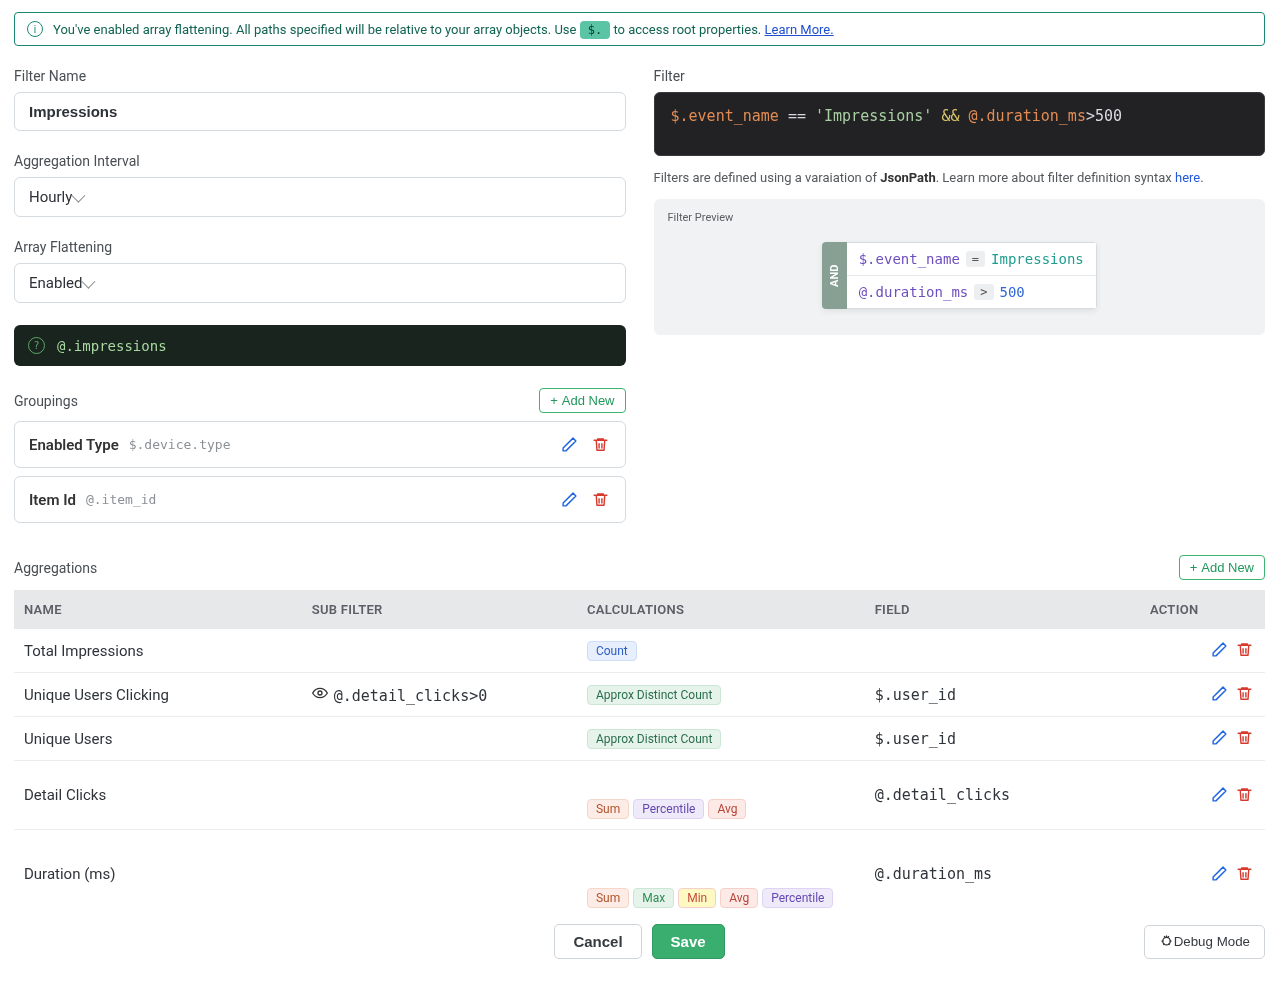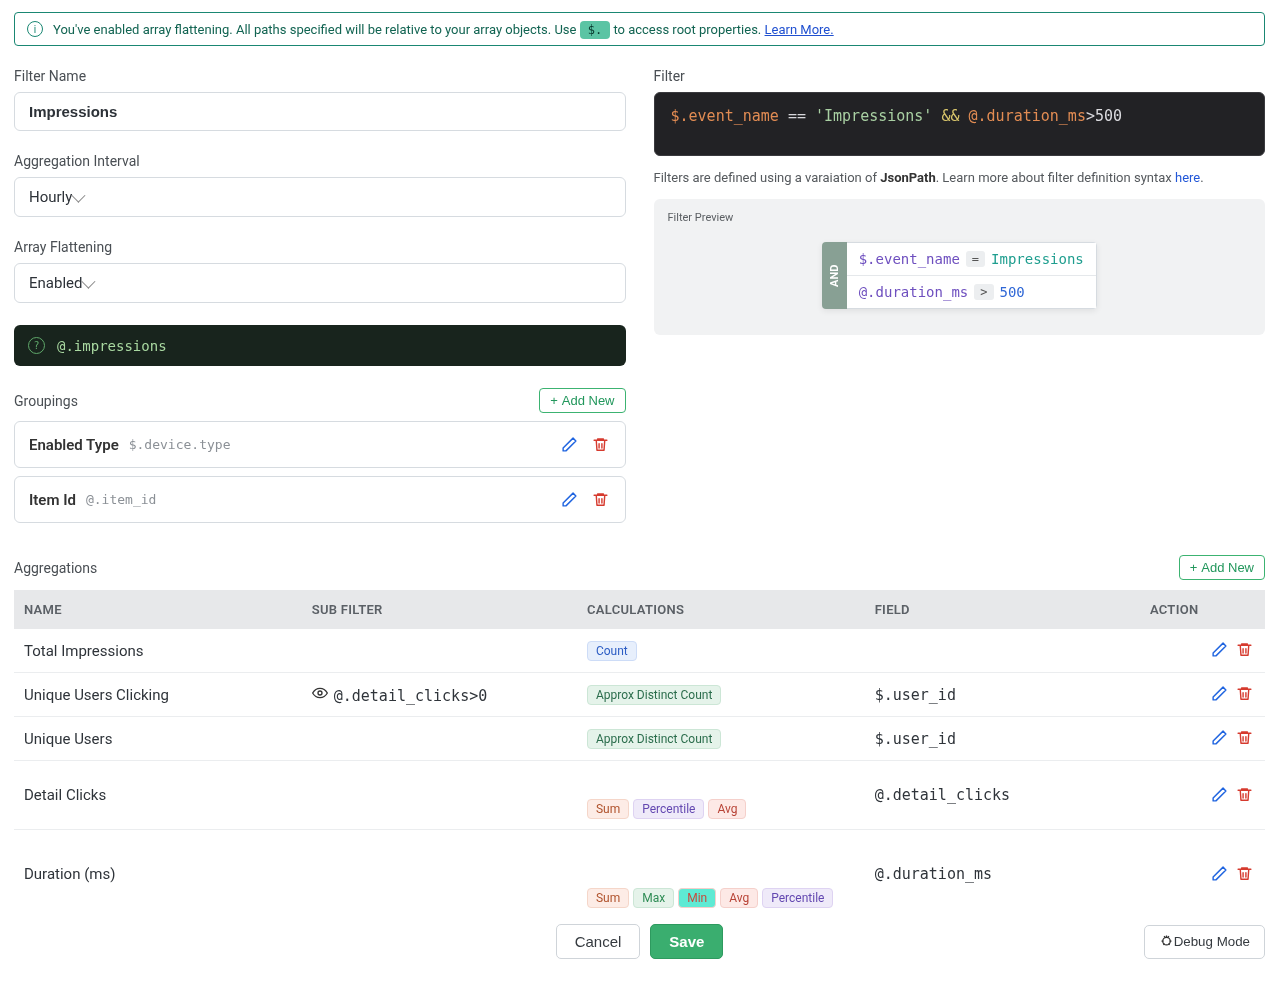--- a/index.html
+++ b/index.html
@@ -229,39 +229,39 @@
     font-size: 12px;
     margin-right: 4px;
     border: 1px solid transparent;
   }
   .c-count { background: #e7effc; color: #2d5dc4; border-color:#cddcf7;}
   .c-adc   { background: #e5f3ea; color: #2b6d4c; border-color:#cce6d6;}
   .c-sum   { background: #fdece6; color: #b0522c; border-color:#f5d6c9;}
   .c-pct   { background: #efeaf9; color: #6348b1; border-color:#ded3f2;}
   .c-avg   { background: #fde9e6; color: #b84336; border-color:#f5d0cb;margin-top:28px;}
   .c-max   { background: #e5f3ea; color: #2f8d56; border-color:#cce6d6;}
-  .c-min   { background: #5eead4; color: #c74a3e; border-color:#f5d0cb;margin-top:48px;}
+  .c-min   { background: #fef9c3; color: #c74a3e; border-color:#f5d0cb;margin-top:48px;}
   .eye { margin-right: 6px; }
 
   
   .footer {
     display: flex;
     justify-content: center;
     align-items: center;
     gap: 10px;
     margin-top: 6px;
     position: relative;
   }
   .btn {
     padding: 8px 18px;
     border-radius: 5px;
     font-size: 15px;
     cursor: pointer;
   }
-  .btn-cancel { background: #fff; border: 1px solid #cfd4d9; color: #353a3f; }
+  .btn-cancel { background: #fff; border: 1px solid #cfd4d9; color: #353a3f; font-weight: bold; }
   .btn-save { background: #3aae6f; border: 1px solid #2e9a5f; color: #fff; font-weight: 600; }
   .btn-debug {
     position: absolute; right: 0;
     background: #fff; border: 1px solid #cfd4d9; color: #353a3f;
     display: flex; align-items: center; 
     padding: 7px 14px; border-radius: 5px; cursor: pointer;
   }
   .col-action { text-align: right; white-space: nowrap; }
 </style>
 </head>

